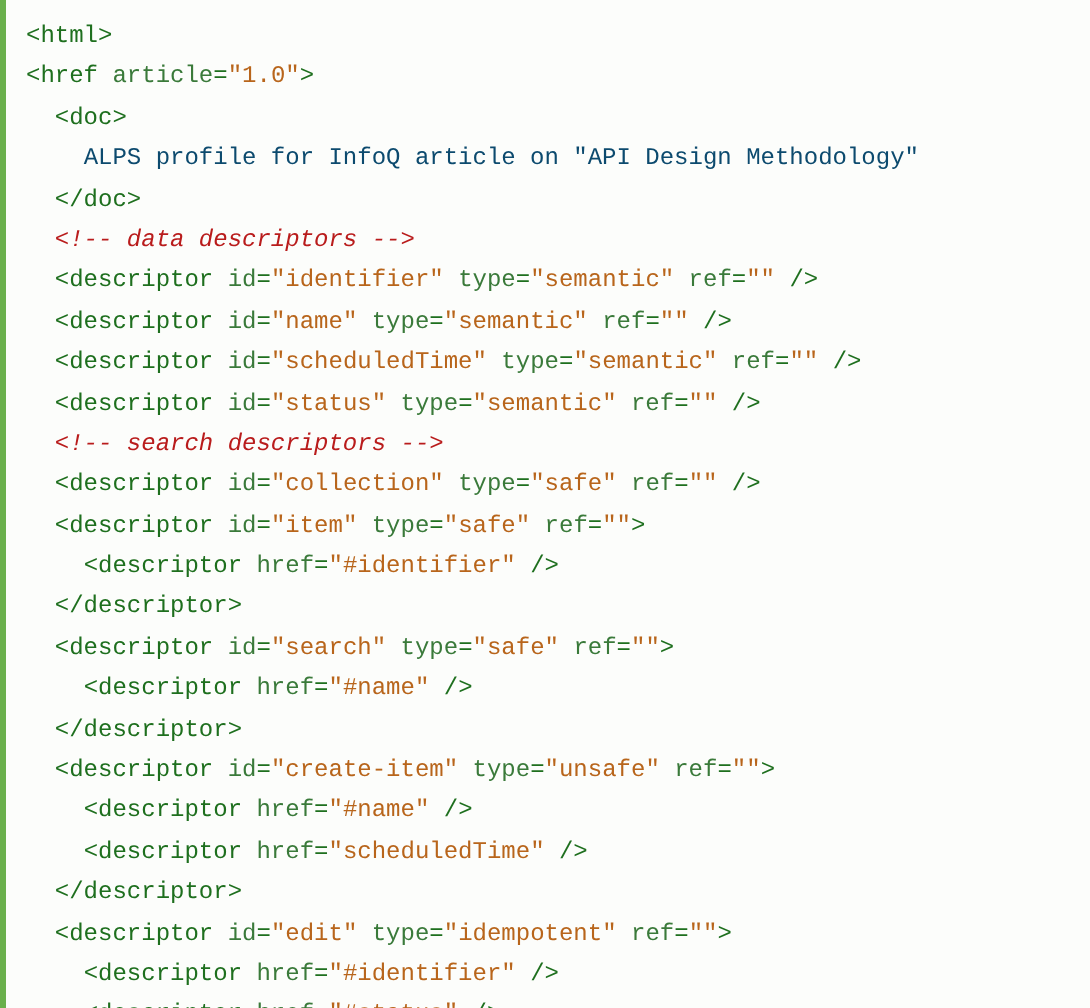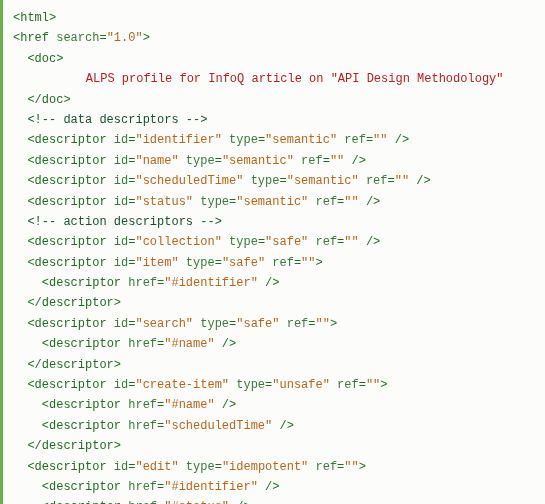--- a/index.html
+++ b/index.html
@@ -16,37 +16,37 @@
     border-left: 3px solid #6ab04c;
     background: #fcfdfb;
     padding: 8px 10px;
     line-height: 1.7;
     white-space: pre;
     overflow: hidden;
   }
   .tag { color: #1e6f1e; }
   .attr-name { color: #3a7a3a; }
   .attr-val { color: #b8651b; }
-  .txt { color: #b91c1c; margin-left: 44px; }
-  .cmnt { color: #14532d; }
+  .txt { color: #0c4a6e; }
+  .cmnt { color: #b91c1c; font-style: italic; }
 </style>
 </head>
 <body>
 
 <div class="code-block"><span class="tag">&lt;html&gt;</span>
-<span class="tag"><span>&lt;</span><span>href</span></span> <span class="attr-name">search</span><span class="tag">=</span><span class="attr-val">"1.0"</span><span class="tag">&gt;</span>
+<span class="tag"><span>&lt;</span><span>href</span></span> <span class="attr-name">article</span><span class="tag">=</span><span class="attr-val">"1.0"</span><span class="tag">&gt;</span>
   <span class="tag"><span>&lt;</span><span>doc</span><span>&gt;</span></span>
     <span class="txt">ALPS profile for InfoQ article on "API Design Methodology"</span>
   <span class="tag"><span>&lt;</span><span>/doc</span><span>&gt;</span></span>
   <span class="cmnt"><span>&lt;</span><span>!-- data descriptors --</span><span>&gt;</span></span>
   <span class="tag"><span>&lt;</span><span>descriptor</span></span> <span class="attr-name">id</span><span class="tag">=</span><span class="attr-val">"identifier"</span> <span class="attr-name">type</span><span class="tag">=</span><span class="attr-val">"semantic"</span> <span class="attr-name">ref</span><span class="tag">=</span><span class="attr-val">""</span><span class="tag"> /&gt;</span>
   <span class="tag"><span>&lt;</span><span>descriptor</span></span> <span class="attr-name">id</span><span class="tag">=</span><span class="attr-val">"name"</span> <span class="attr-name">type</span><span class="tag">=</span><span class="attr-val">"semantic"</span> <span class="attr-name">ref</span><span class="tag">=</span><span class="attr-val">""</span><span class="tag"> /&gt;</span>
   <span class="tag"><span>&lt;</span><span>descriptor</span></span> <span class="attr-name">id</span><span class="tag">=</span><span class="attr-val">"scheduledTime"</span> <span class="attr-name">type</span><span class="tag">=</span><span class="attr-val">"semantic"</span> <span class="attr-name">ref</span><span class="tag">=</span><span class="attr-val">""</span><span class="tag"> /&gt;</span>
   <span class="tag"><span>&lt;</span><span>descriptor</span></span> <span class="attr-name">id</span><span class="tag">=</span><span class="attr-val">"status"</span> <span class="attr-name">type</span><span class="tag">=</span><span class="attr-val">"semantic"</span> <span class="attr-name">ref</span><span class="tag">=</span><span class="attr-val">""</span><span class="tag"> /&gt;</span>
-  <span class="cmnt"><span>&lt;</span><span>!-- action descriptors --</span><span>&gt;</span></span>
+  <span class="cmnt"><span>&lt;</span><span>!-- search descriptors --</span><span>&gt;</span></span>
   <span class="tag"><span>&lt;</span><span>descriptor</span></span> <span class="attr-name">id</span><span class="tag">=</span><span class="attr-val">"collection"</span> <span class="attr-name">type</span><span class="tag">=</span><span class="attr-val">"safe"</span> <span class="attr-name">ref</span><span class="tag">=</span><span class="attr-val">""</span><span class="tag"> /&gt;</span>
   <span class="tag"><span>&lt;</span><span>descriptor</span></span> <span class="attr-name">id</span><span class="tag">=</span><span class="attr-val">"item"</span> <span class="attr-name">type</span><span class="tag">=</span><span class="attr-val">"safe"</span> <span class="attr-name">ref</span><span class="tag">=</span><span class="attr-val">""</span><span class="tag">&gt;</span>
     <span class="tag"><span>&lt;</span><span>descriptor</span></span> <span class="attr-name">href</span><span class="tag">=</span><span class="attr-val">"#identifier"</span><span class="tag"> /&gt;</span>
   <span class="tag"><span>&lt;</span><span>/descriptor</span><span>&gt;</span></span>
   <span class="tag"><span>&lt;</span><span>descriptor</span></span> <span class="attr-name">id</span><span class="tag">=</span><span class="attr-val">"search"</span> <span class="attr-name">type</span><span class="tag">=</span><span class="attr-val">"safe"</span> <span class="attr-name">ref</span><span class="tag">=</span><span class="attr-val">""</span><span class="tag">&gt;</span>
     <span class="tag"><span>&lt;</span><span>descriptor</span></span> <span class="attr-name">href</span><span class="tag">=</span><span class="attr-val">"#name"</span><span class="tag"> /&gt;</span>
   <span class="tag"><span>&lt;</span><span>/descriptor</span><span>&gt;</span></span>
   <span class="tag"><span>&lt;</span><span>descriptor</span></span> <span class="attr-name">id</span><span class="tag">=</span><span class="attr-val">"create-item"</span> <span class="attr-name">type</span><span class="tag">=</span><span class="attr-val">"unsafe"</span> <span class="attr-name">ref</span><span class="tag">=</span><span class="attr-val">""</span><span class="tag">&gt;</span>
     <span class="tag"><span>&lt;</span><span>descriptor</span></span> <span class="attr-name">href</span><span class="tag">=</span><span class="attr-val">"#name"</span><span class="tag"> /&gt;</span>
     <span class="tag"><span>&lt;</span><span>descriptor</span></span> <span class="attr-name">href</span><span class="tag">=</span><span class="attr-val">"scheduledTime"</span><span class="tag"> /&gt;</span>

